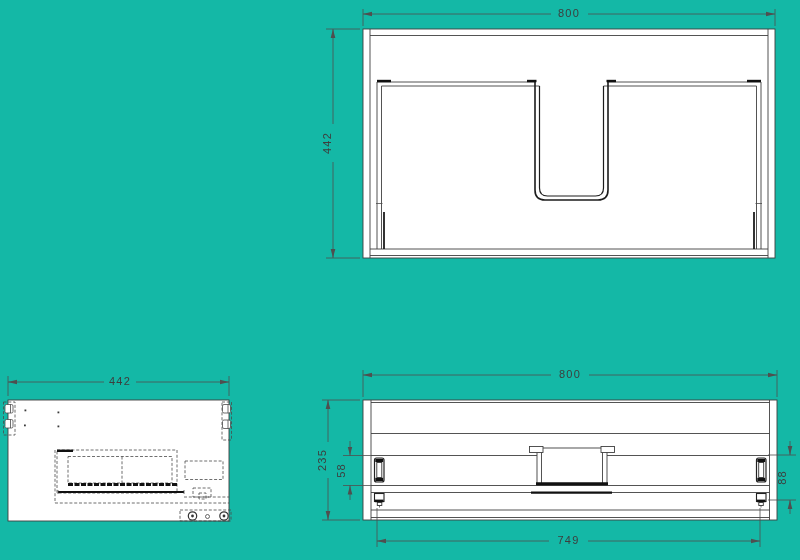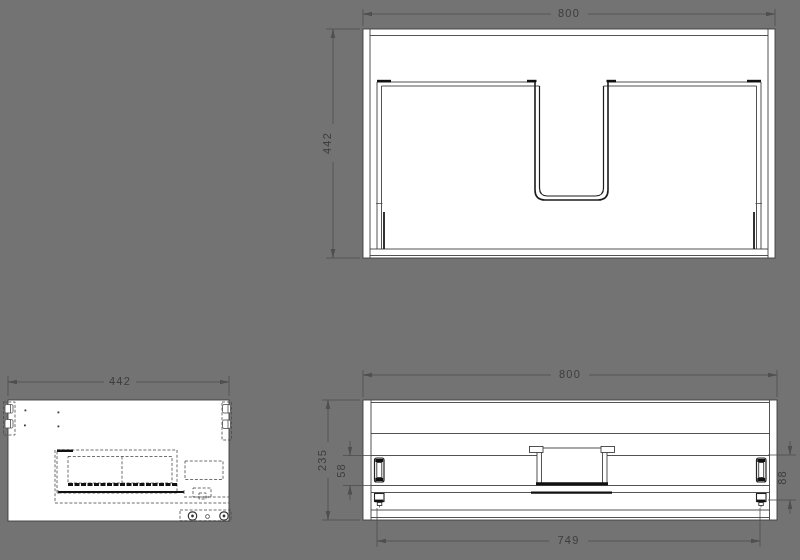--- a/index.html
+++ b/index.html
@@ -1,16 +1,16 @@
 <!DOCTYPE html>
 <html><head>
 <meta charset="utf-8">
 <style>
   html,body{margin:0;padding:0;background:#ffffff;}
-  .canvas-wrap{position:relative;width:800px;height:560px;background:#737373;overflow:hidden;text-align:center;}
+  .canvas-wrap{position:relative;width:800px;height:560px;background:#14b8a6;overflow:hidden;text-align:center;}
   svg{display:block;}
   text{font-family:"Liberation Sans","DejaVu Sans",sans-serif;font-size:11px;fill:#3d3d3d;letter-spacing:1.2px;font-weight:400;}
   .ln{stroke:#3f3f3f;stroke-width:0.9;fill:none;}
   .lnthin{stroke:#4a4a4a;stroke-width:0.8;fill:none;}
   .lnheavy{stroke:#111111;stroke-width:2.4;fill:none;}
   .dim{stroke:#4f4f4f;stroke-width:0.8;fill:none;}
   .dash{stroke:#4a4a4a;stroke-width:0.8;fill:none;stroke-dasharray:3,1.8;}
   .wfill{fill:#ffffff;}
 </style>
 </head>

